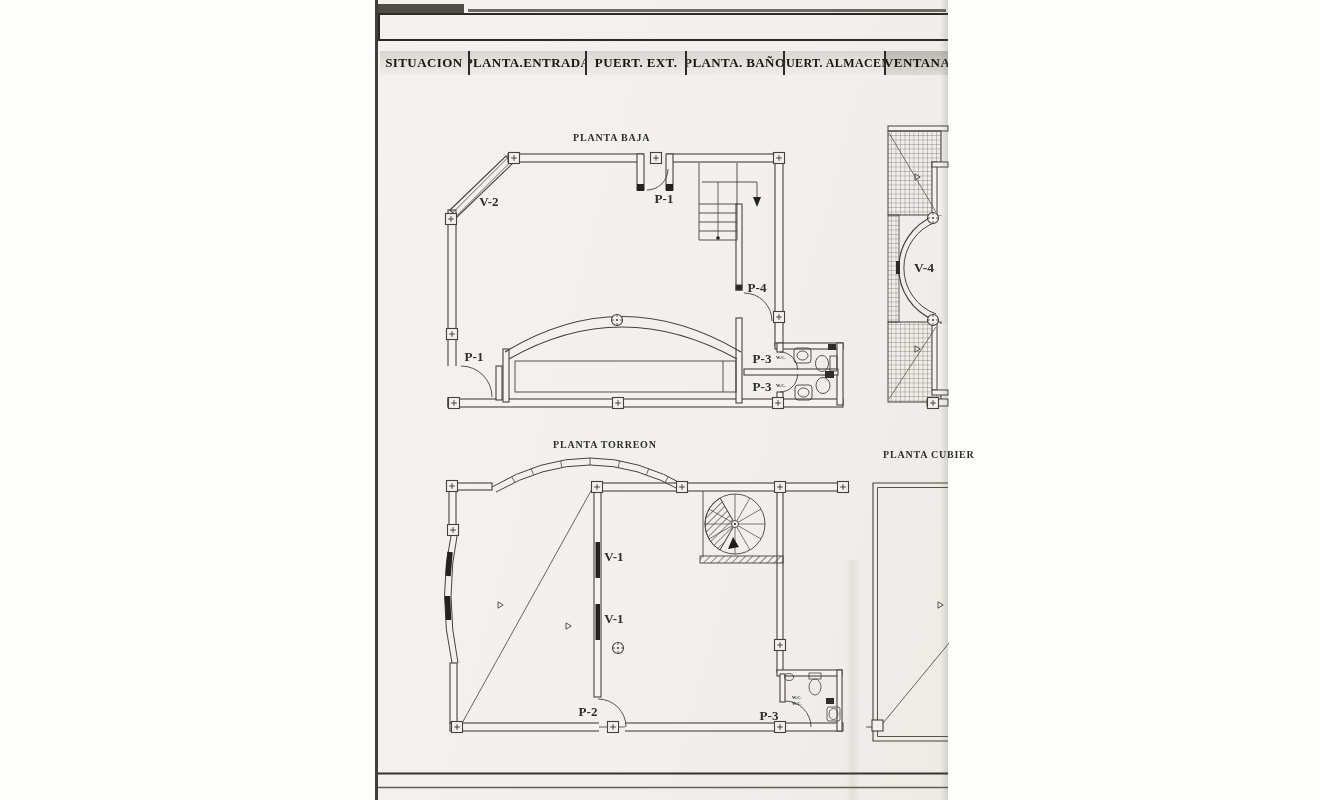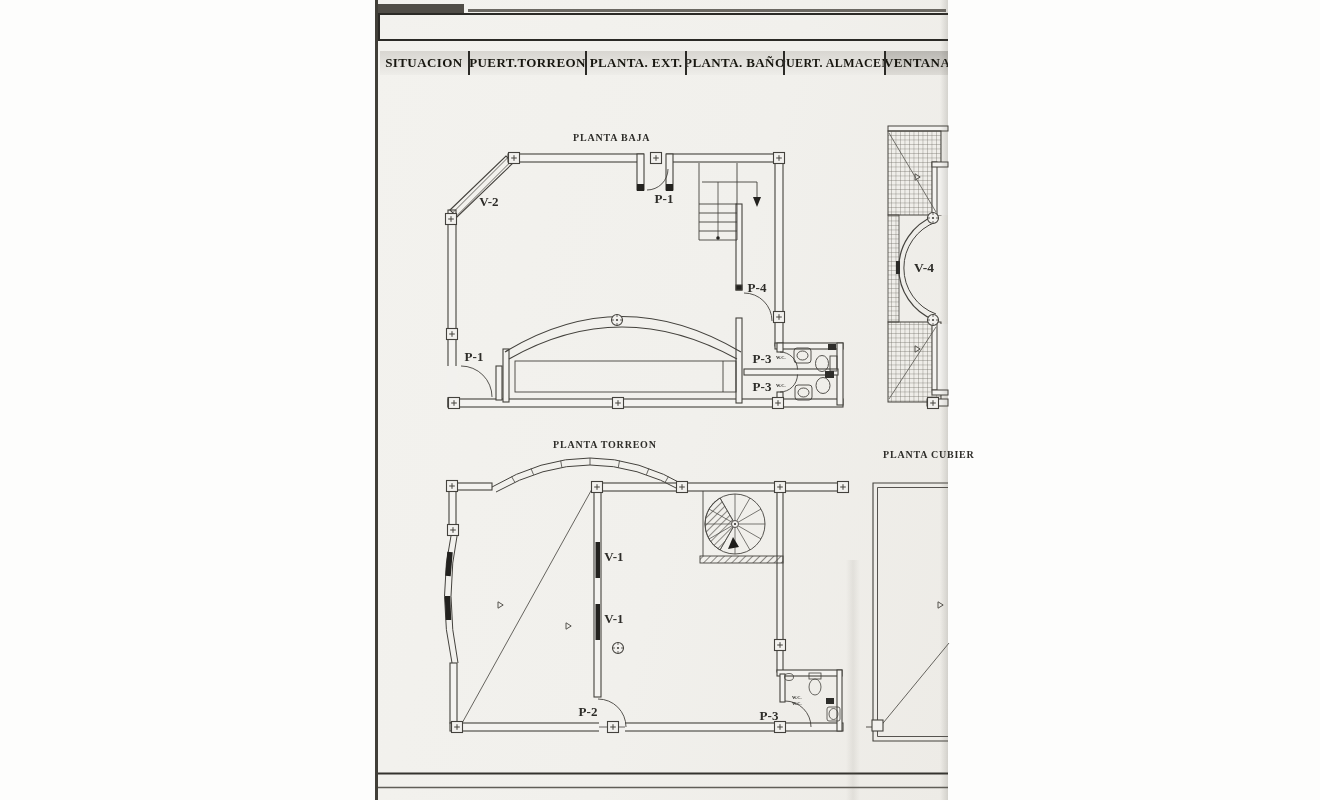--- a/index.html
+++ b/index.html
@@ -29,22 +29,22 @@
 </style>
 </head>
 <body>
 
 <div class="page"></div>
 <div class="strip"></div>
 <div class="strip2"></div>
 
 <div class="legend">
   <div class="cell" style="width:90px">SITUACION</div>
-  <div class="cell" style="width:118px">PUERT.TORREON</div>
-  <div class="cell" style="width:100px">PLANTA. EXT.</div>
+  <div class="cell" style="width:118px">PLANTA.ENTRADA</div>
+  <div class="cell" style="width:100px">PUERT. EXT.</div>
   <div class="cell" style="width:98px">PLANTA. BAÑO</div>
   <div class="cell" style="width:102px; font-size:12px">PUERT. ALMACEN</div>
   <div class="cell" style="width:62px">VENTANA</div>
 </div>
 
 <svg width="1320" height="800" viewBox="0 0 1320 800">
   <defs>
     <pattern id="grid" width="4.5" height="4.5" patternUnits="userSpaceOnUse">
       <path d="M4.5 0H0V4.5" fill="none" stroke="#6d6b64" stroke-width="0.7"></path>
     </pattern>

